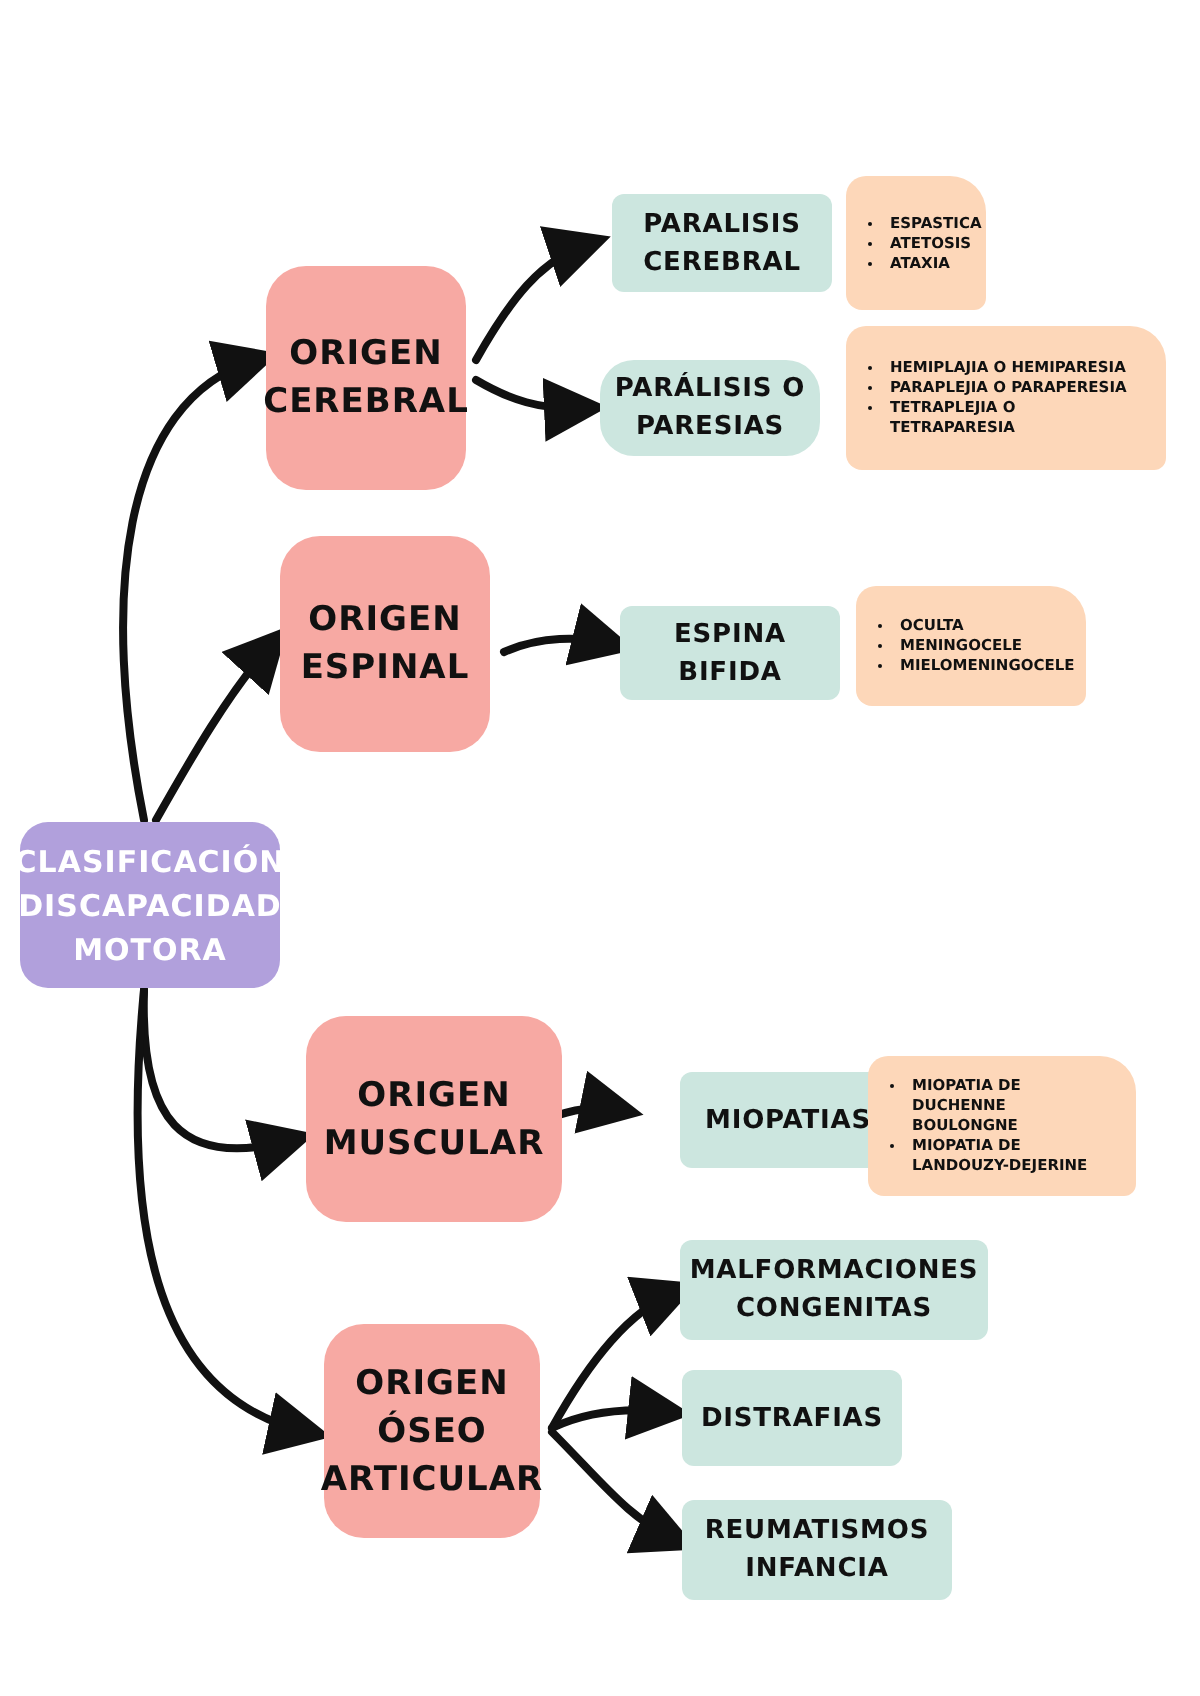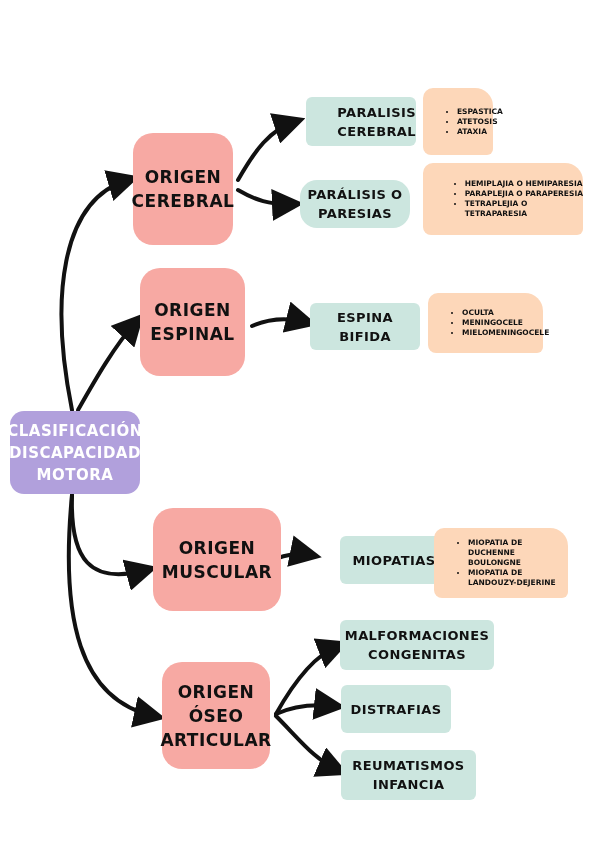--- a/index.html
+++ b/index.html
@@ -4,21 +4,21 @@
 <style>
   html, body { margin:0; padding:0; background:#ffffff; }
   body { width:600px; height:848px; position:relative; overflow:hidden;
          font-family:"DejaVu Sans", sans-serif; }
   .box { position:absolute; display:flex; align-items:center; justify-content:center;
          text-align:center; box-sizing:border-box; color:#111; font-weight:bold; }
   .root { background:#b1a0dc; color:#ffffff; border-radius:14px; font-size:15px; line-height:22px; letter-spacing:0.5px; }
   .origin { background:#f7a9a3; border-radius:20px; font-size:17px; line-height:24px; letter-spacing:0.5px; }
   .sub { background:#cce6df; border-radius:6px; font-size:13px; line-height:19px; letter-spacing:0.4px; }
   .note { background:#fdd7b9; border-radius:10px 18px 6px 8px; align-items:center; justify-content:flex-start;
-          text-align:left; font-size:7.5px; line-height:10px; padding-left:24px; }
+          text-align:left; font-size:7.5px; line-height:10px; padding-left:12px; }
   .note ul { margin:0; padding-left:10px; }
   .note li { margin:0; }
   svg#arrows { position:absolute; left:0; top:0; }
 </style>
 </head>
 <body>
 
 <svg id="arrows" width="600" height="848">
   <defs>
     <marker id="ah" markerWidth="8" markerHeight="8" refX="5" refY="4" orient="auto">
@@ -50,21 +50,21 @@
 <div class="box origin" style="left:140px;top:268px;width:105px;height:108px;">
   <span>ORIGEN ESPINAL</span>
 </div>
 <div class="box origin" style="left:153px;top:508px;width:128px;height:103px;">
   <span>ORIGEN MUSCULAR</span>
 </div>
 <div class="box origin" style="left:162px;top:662px;width:108px;height:107px;">
   <span>ORIGEN ÓSEO ARTICULAR</span>
 </div>
 
-<div class="box sub" style="left:306px;top:97px;width:110px;height:49px;text-align:right;">
+<div class="box sub" style="left:306px;top:97px;width:110px;height:49px;">
   <span>PARALISIS CEREBRAL</span>
 </div>
 <div class="box sub" style="left:300px;top:180px;width:110px;height:48px;border-radius:17px;">
   <span>PARÁLISIS O PARESIAS</span>
 </div>
 <div class="box sub" style="left:310px;top:303px;width:110px;height:47px;">
   <span>ESPINA BIFIDA</span>
 </div>
 <div class="box sub" style="left:316px;top:536px;width:108px;height:48px;margin-left:24px;">
   <span>MIOPATIAS</span>
@@ -79,21 +79,21 @@
   <span>REUMATISMOS INFANCIA</span>
 </div>
 
 <div class="box note" style="left:423px;top:88px;width:70px;height:67px;">
   <ul>
     <li>ESPASTICA</li>
     <li>ATETOSIS</li>
     <li>ATAXIA</li>
   </ul>
 </div>
-<div class="box note" style="left:423px;top:163px;width:160px;height:72px;justify-content:flex-end;">
+<div class="box note" style="left:423px;top:163px;width:160px;height:72px;">
   <ul>
     <li>HEMIPLAJIA O HEMIPARESIA</li>
     <li>PARAPLEJIA O PARAPERESIA</li>
     <li style="width:90px;">TETRAPLEJIA O TETRAPARESIA</li>
   </ul>
 </div>
 <div class="box note" style="left:428px;top:293px;width:115px;height:60px;">
   <ul>
     <li>OCULTA</li>
     <li>MENINGOCELE</li>

